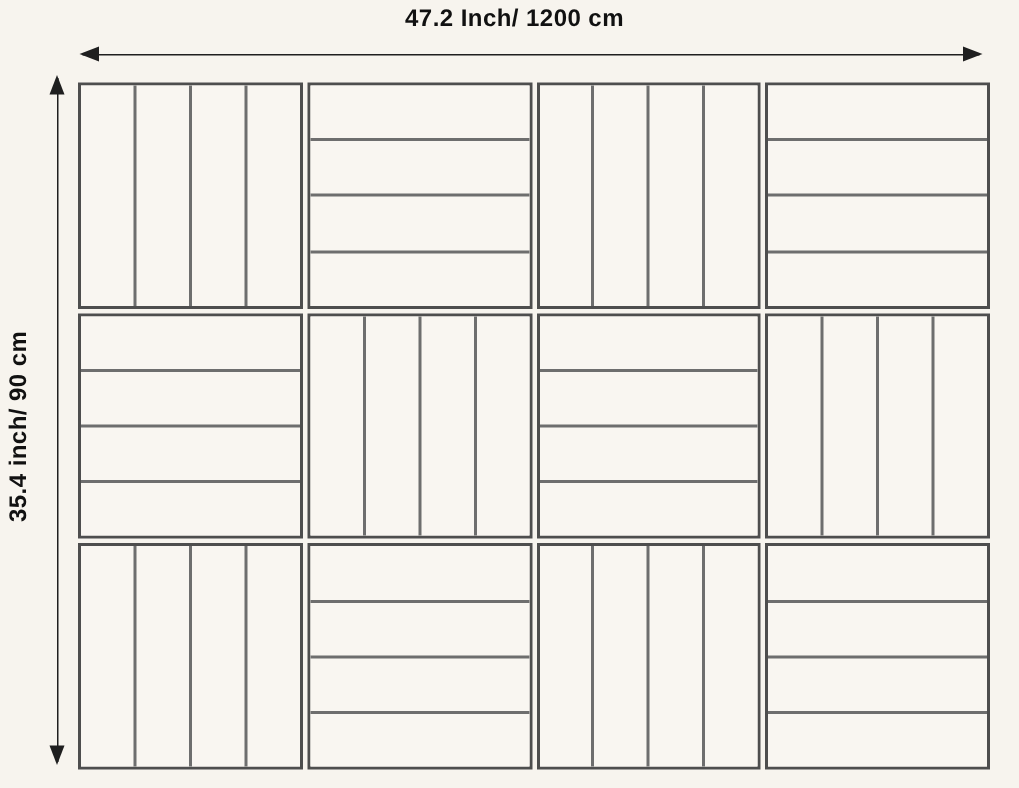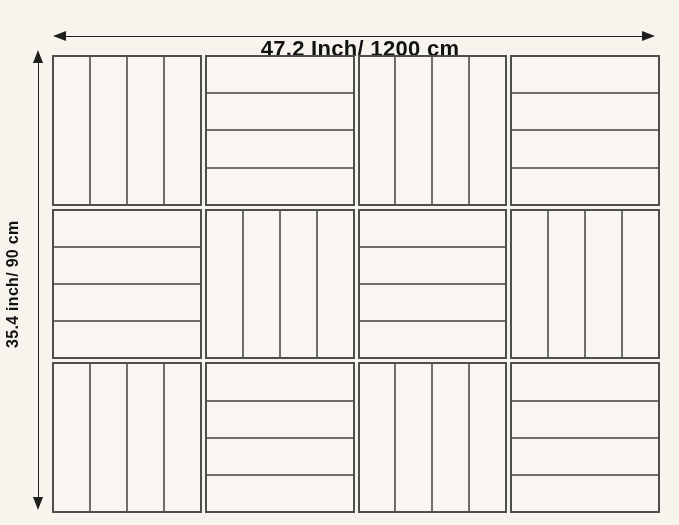--- a/index.html
+++ b/index.html
@@ -20,29 +20,28 @@
   .canvas {
     position: relative;
     width: 679px;
     height: 525px;
     background: var(--bg);
   }
 
   
   .top-label {
     position: absolute;
-    left: 56px;
+    left: 39px;
     top: 4px;
     width: 608px;
     text-align: center;
-    font-size: 22px;
+    font-size: 16px;
     font-weight: 700;
     letter-spacing: 0.3px;
     color: var(--label);
-    margin-top: 32px;
   }
   .left-label {
     position: absolute;
     left: 4px;
     top: 55px;
     height: 458px;
     width: 26px;
     writing-mode: vertical-rl;
     transform: rotate(180deg);
     text-align: center;

